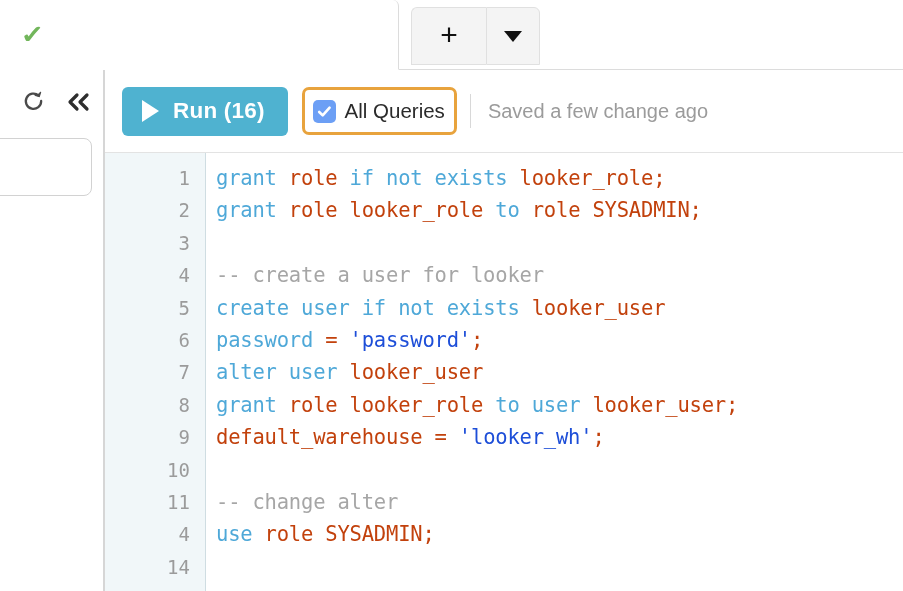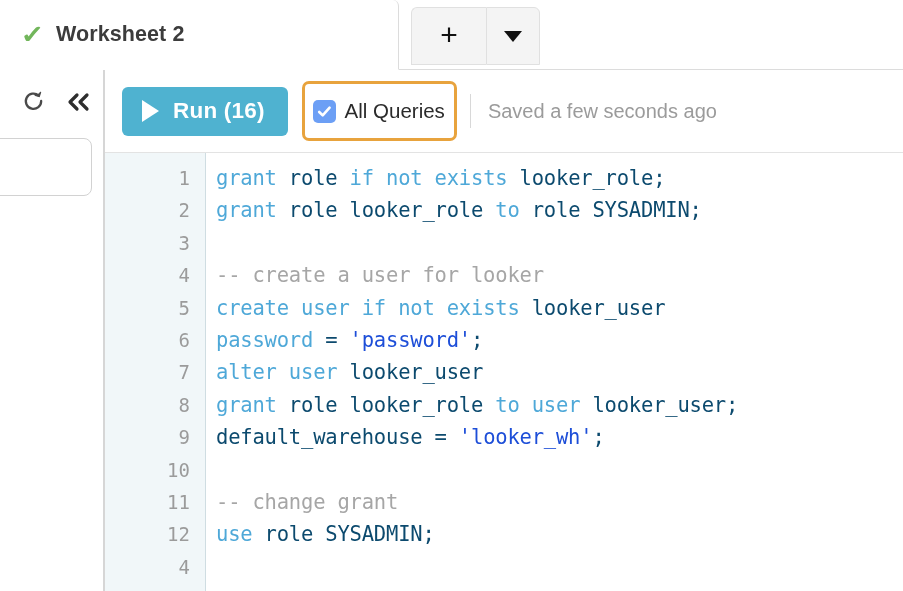--- a/index.html
+++ b/index.html
@@ -185,21 +185,21 @@
   .run-label {
     color: #ffffff;
     font-size: 22.5px;
     font-weight: bold;
     letter-spacing: 0.2px;
     white-space: nowrap;
   }
 
   .allq-box {
     margin-left: 14px;
-    height: 60px;
+    height: 48px;
     box-sizing: border-box;
     border: 3px solid #e8a33d;
     border-radius: 7px;
     display: flex;
     align-items: center;
     padding: 0 9px 0 8px;
     gap: 9px;
     background: #ffffff;
     cursor: pointer;
   }
@@ -270,31 +270,30 @@
     font-size: 20.5px;
     line-height: 32.4px;
     height: 32.4px;
     white-space: pre;
     color: #1c1c1c;
     letter-spacing: -0.2px;
   }
   .tk-kw   { color: #4ea8d8; }
   .tk-str  { color: #1d4ed8; margin-top: 31px; }
   .tk-com  { color: #a6a6a6; margin-top: 36px; }
-  .tk-pln  { color: #0c4a6e; }
+  .tk-pln  { color: #c2410c; }
 </style>
 </head>
 <body>
 
 <div class="tabbar">
   <div class="tabbar-underline"></div>
 
   <div class="tab-active">
     <span class="tab-check">✓</span>
-    <span class="tab-title">Worksheet 2</span>
   </div>
 
   <div class="tab-btn tab-btn-add">
     <span class="plus-glyph">+</span>
   </div>
 
   <div class="tab-btn tab-btn-menu">
     <span class="caret-glyph"></span>
   </div>
 </div>
@@ -331,51 +330,50 @@
         <span class="chk">
           <svg width="17" height="17" viewBox="0 0 17 17" fill="none" stroke="#ffffff" stroke-width="2.6" stroke-linecap="round" stroke-linejoin="round">
             <polyline points="3.2,9 6.7,12.4 13.6,4.6"></polyline>
           </svg>
         </span>
         <span class="allq-label">All Queries</span>
       </div>
 
       <div class="tb-sep"></div>
 
-      <div class="saved-text">Saved a few seconds ago</div>
+      <div class="saved-text">Saved a few change ago</div>
     </div>
 
     <div class="code-area">
       <div class="gutter">
           <div class="gutter-num">1</div>
           <div class="gutter-num">2</div>
           <div class="gutter-num">3</div>
           <div class="gutter-num">4</div>
           <div class="gutter-num">5</div>
           <div class="gutter-num">6</div>
           <div class="gutter-num">7</div>
           <div class="gutter-num">8</div>
           <div class="gutter-num">9</div>
           <div class="gutter-num">10</div>
           <div class="gutter-num">11</div>
-          <div class="gutter-num">12</div>
           <div class="gutter-num">4</div>
           <div class="gutter-num">14</div>
         </div>
       <div class="code-lines">
           <div class="code-line"><span class="tk-kw">grant</span><span class="tk-pln"> role </span><span class="tk-kw">if not exists</span><span class="tk-pln"> looker_role;</span></div>
           <div class="code-line"><span class="tk-kw">grant</span><span class="tk-pln"> role looker_role </span><span class="tk-kw">to</span><span class="tk-pln"> role SYSADMIN;</span></div>
           <div class="code-line">&nbsp;</div>
           <div class="code-line"><span class="tk-com">-- create a user for looker</span></div>
           <div class="code-line"><span class="tk-kw">create user</span><span class="tk-pln"> </span><span class="tk-kw">if not exists</span><span class="tk-pln"> looker_user</span></div>
           <div class="code-line"><span class="tk-kw">password</span><span class="tk-pln"> = </span><span class="tk-str">'password'</span><span class="tk-pln">;</span></div>
           <div class="code-line"><span class="tk-kw">alter user</span><span class="tk-pln"> looker_user</span></div>
           <div class="code-line"><span class="tk-kw">grant</span><span class="tk-pln"> role looker_role </span><span class="tk-kw">to user</span><span class="tk-pln"> looker_user;</span></div>
           <div class="code-line"><span class="tk-pln">default_warehouse = </span><span class="tk-str">'looker_wh'</span><span class="tk-pln">;</span></div>
           <div class="code-line">&nbsp;</div>
-          <div class="code-line"><span class="tk-com">-- change grant</span></div>
+          <div class="code-line"><span class="tk-com">-- change alter</span></div>
           <div class="code-line"><span class="tk-kw">use</span><span class="tk-pln"> role SYSADMIN;</span></div>
           <div class="code-line">&nbsp;</div>
         </div>
     </div>
 
   </div>
 </div>
 
 </body></html>

